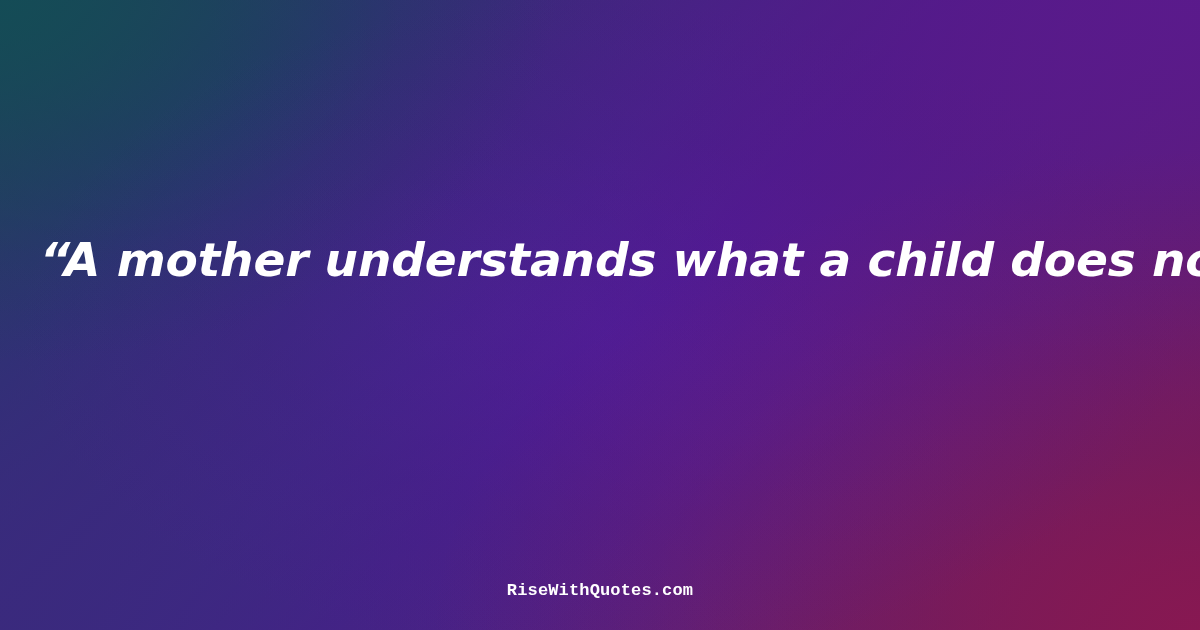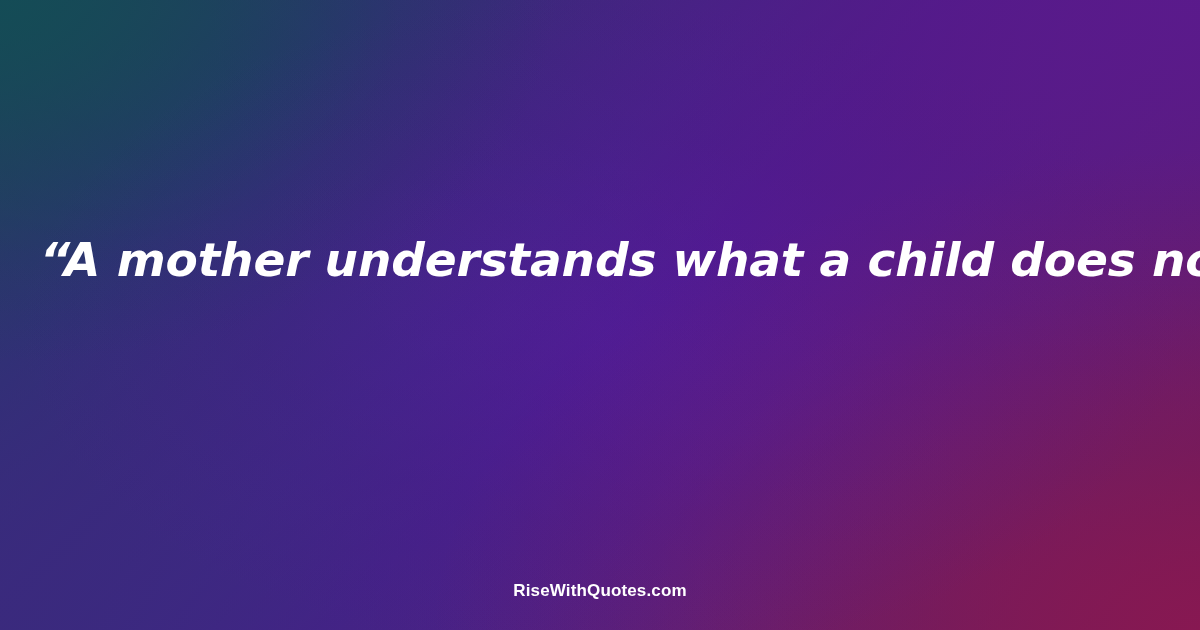--- a/index.html
+++ b/index.html
@@ -127,21 +127,21 @@
     box-sizing: border-box;
   }
 
   .footer-brand {
     position: absolute;
     left: 0;
     right: 0;
     top: 580px;
     text-align: center;
     color: #ffffff;
-    font-family: Liberation Sans, sans-serif;
+    font-family: Liberation Mono, monospace;
     font-style: normal;
     font-weight: 600;
     font-size: 17px;
     line-height: 22px;
     letter-spacing: 0.15px;
   }
 </style>
 </head>
 <body>
 

